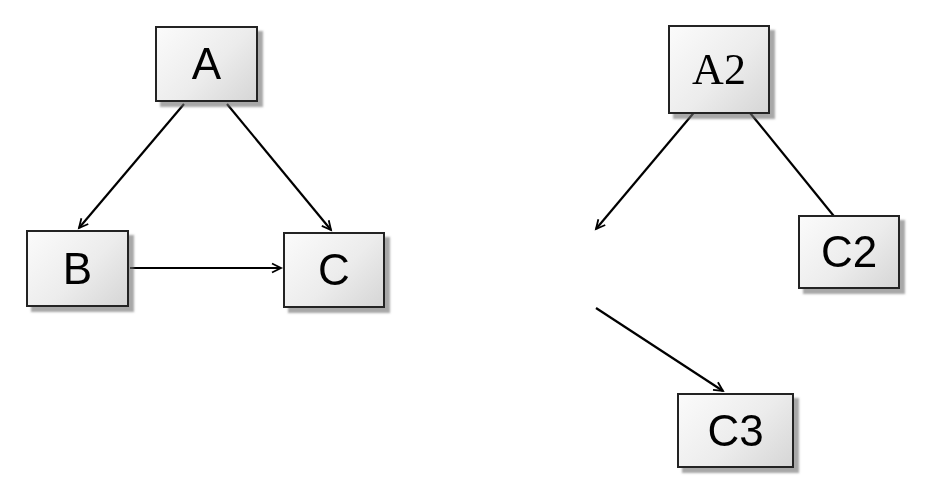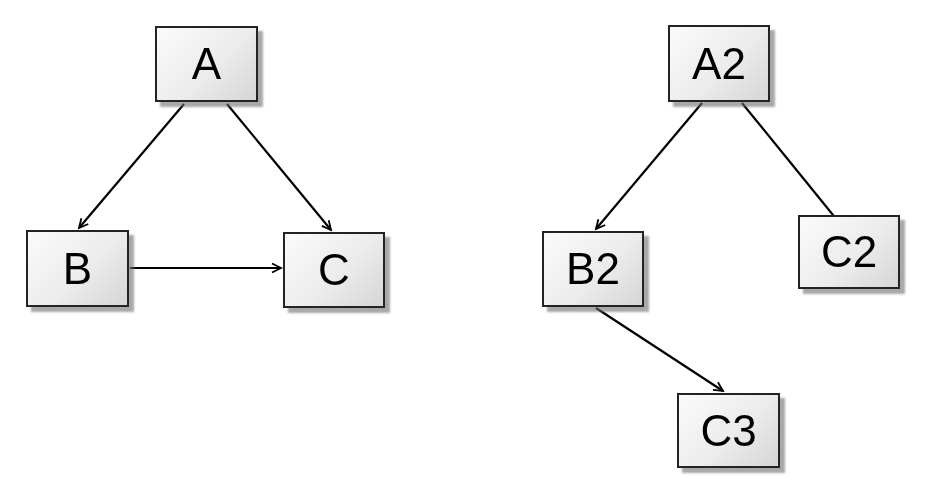--- a/index.html
+++ b/index.html
@@ -64,26 +64,23 @@
   <div class="node" style="left:155px; top:26px; width:103px; height:76px;">
     <span class="node-label">A</span>
   </div>
   <div class="node" style="left:26px; top:230px; width:103px; height:77px;">
     <span class="node-label">B</span>
   </div>
   <div class="node" style="left:283px; top:232px; width:102px; height:76px;">
     <span class="node-label">C</span>
   </div>
 
-  <div class="node" style="left:668px; top:25px; width:102px; height:77px;">
+  <div class="node" style="left:668px; top:25px; width:102px; height:89px;font-family:Liberation Serif, serif;">
     <span class="node-label">A2</span>
-  </div>
-  <div class="node" style="left:542px; top:231px; width:102px; height:76px;">
-    <span class="node-label">B2</span>
   </div>
   <div class="node" style="left:798px; top:215px; width:102px; height:74px;">
     <span class="node-label">C2</span>
   </div>
-  <div class="node" style="left:677px; top:393px; width:103px; height:75px;">
+  <div class="node" style="left:677px; top:393px; width:117px; height:75px;">
     <span class="node-label">C3</span>
   </div>
 
 </div>
 
 </body></html>

